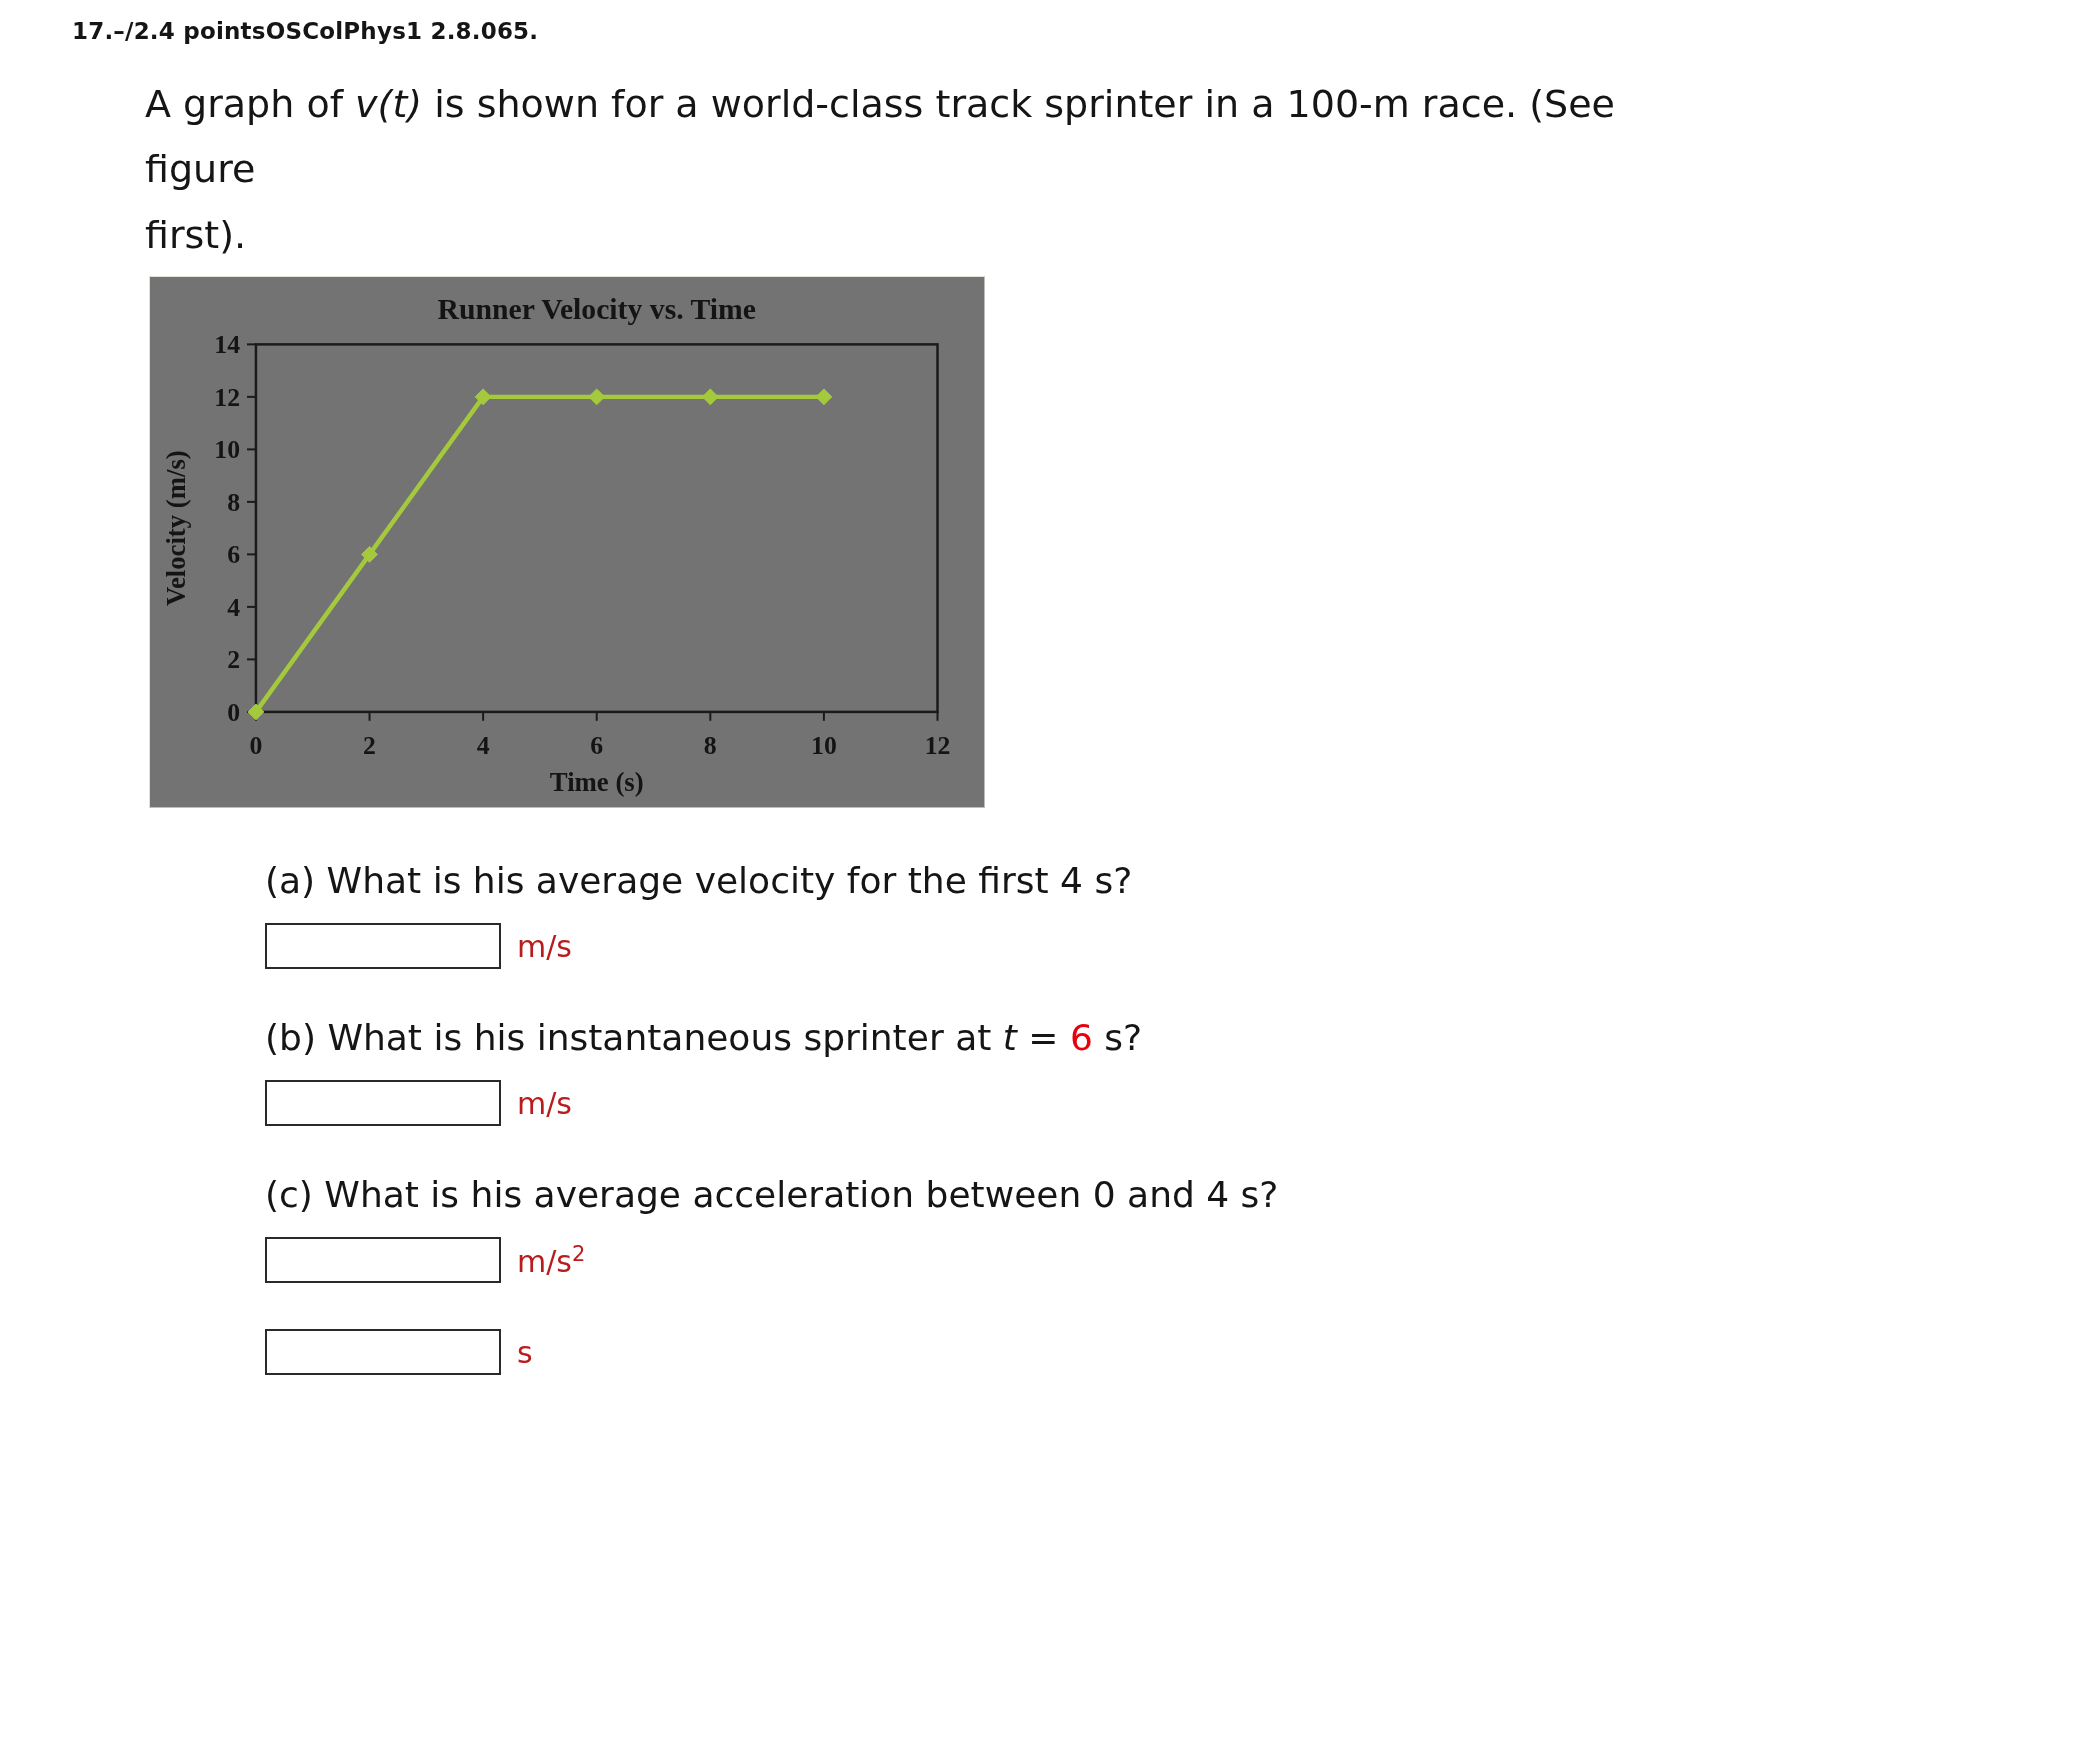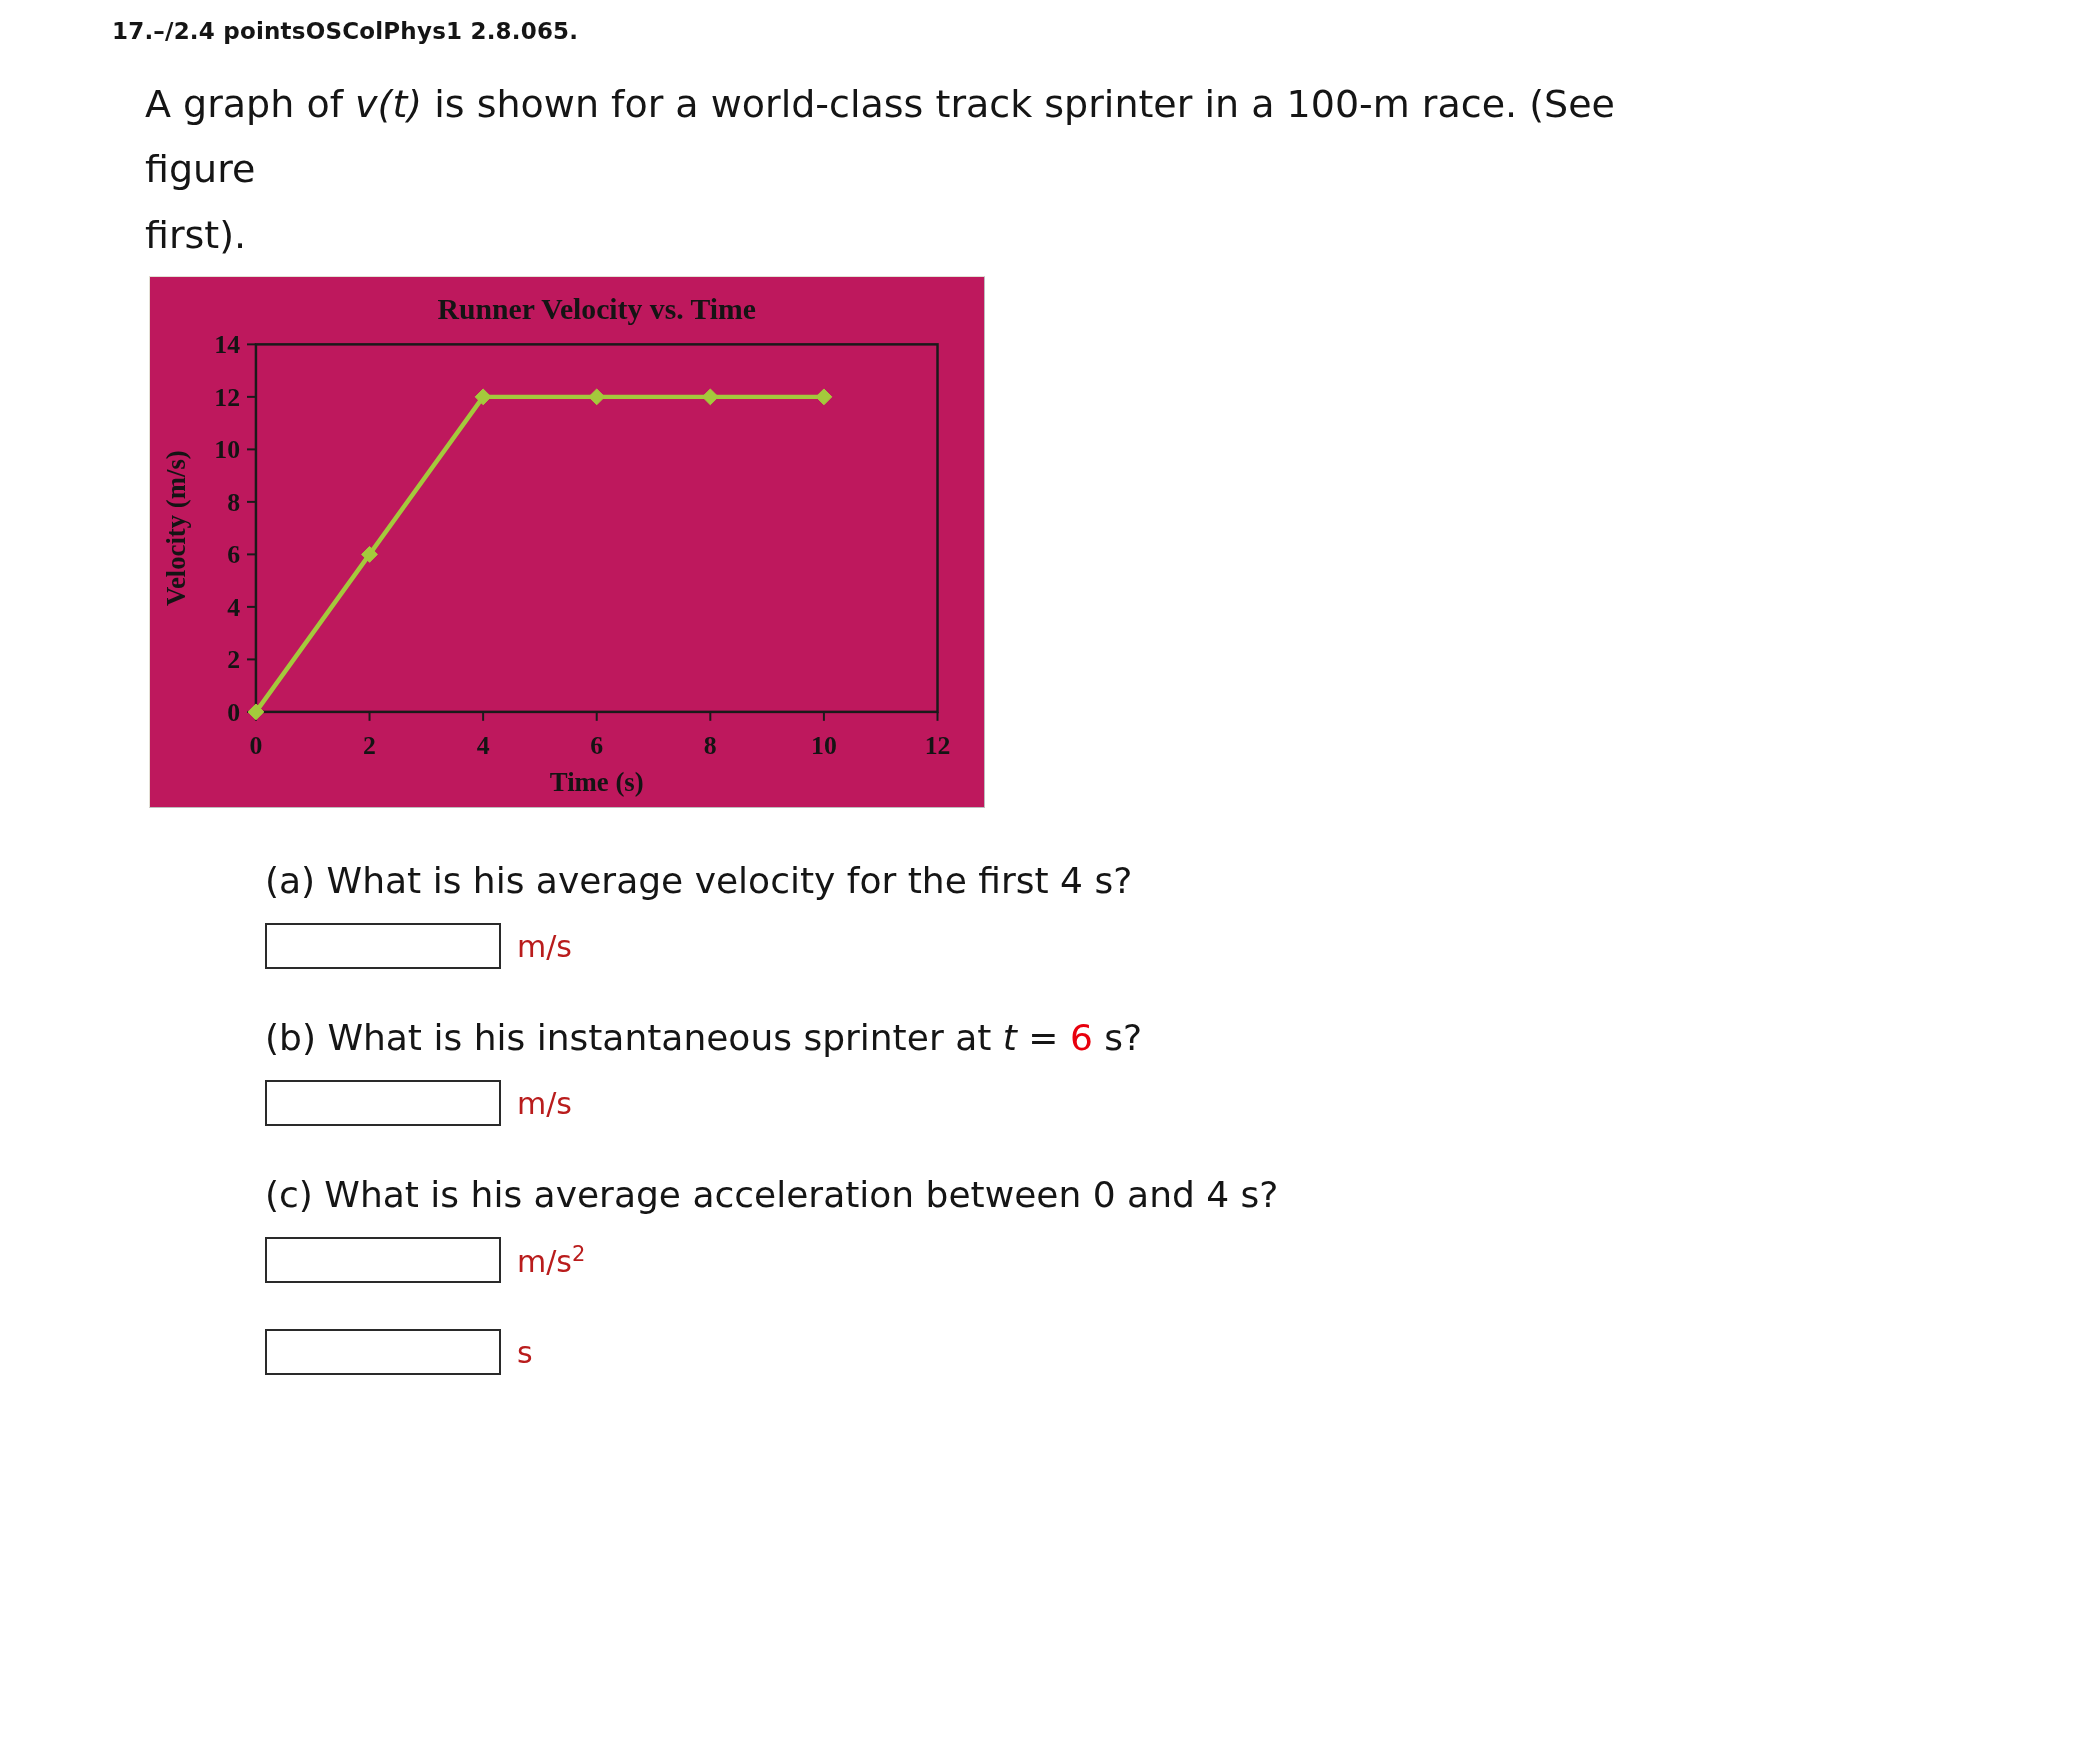--- a/index.html
+++ b/index.html
@@ -6,21 +6,21 @@
   html, body { background: #ffffff; }
   body {
     width: 2087px;
     height: 1763px;
     overflow: hidden;
     font-family: "DejaVu Sans", "Liberation Sans", sans-serif;
     color: #151515;
     position: relative;
   }
   .qheader {
-    padding: 18px 0 0 112px;
+    padding: 18px 0 0 72px;
     font-size: 23px;
     font-weight: bold;
     letter-spacing: 0.2px;
   }
   .problem {
     margin: 28px 0 0 145px;
     font-size: 38px;
     line-height: 1.72;
     max-width: 1493px;
   }
@@ -71,21 +71,21 @@
   }
   .unit sup { font-size: 21px; }
 </style>
 </head>
 <body>
 
 <div class="qheader"><span>17.</span><span>–/2.4 points</span><span>OSColPhys1 2.8.065.</span></div>
 
 <div class="problem"><span>A graph of </span><i>v(t)</i><span> is shown for a world-class track sprinter in a 100-m race. (See figure</span><br><span>first).</span></div>
 
-<div class="figure" style="background: #be185d; text-align: center;">
+<div class="figure" style="background: #737373; text-align: center;">
   <svg id="chart-svg" viewBox="0 0 840 535">
       <rect x="106" y="68" width="688" height="371" fill="none" stroke="#1a1a1a" stroke-width="2.5"></rect>
       <text x="450" y="42" text-anchor="middle" class="ctitle">Runner Velocity vs. Time</text>
       <line x1="97" y1="439" x2="106" y2="439" stroke="#1a1a1a" stroke-width="2"></line>
       <text x="90" y="448" text-anchor="end" class="ctick">0</text>
       <line x1="97" y1="386" x2="106" y2="386" stroke="#1a1a1a" stroke-width="2"></line>
       <text x="90" y="395" text-anchor="end" class="ctick">2</text>
       <line x1="97" y1="333" x2="106" y2="333" stroke="#1a1a1a" stroke-width="2"></line>
       <text x="90" y="342" text-anchor="end" class="ctick">4</text>
       <line x1="97" y1="280" x2="106" y2="280" stroke="#1a1a1a" stroke-width="2"></line>

